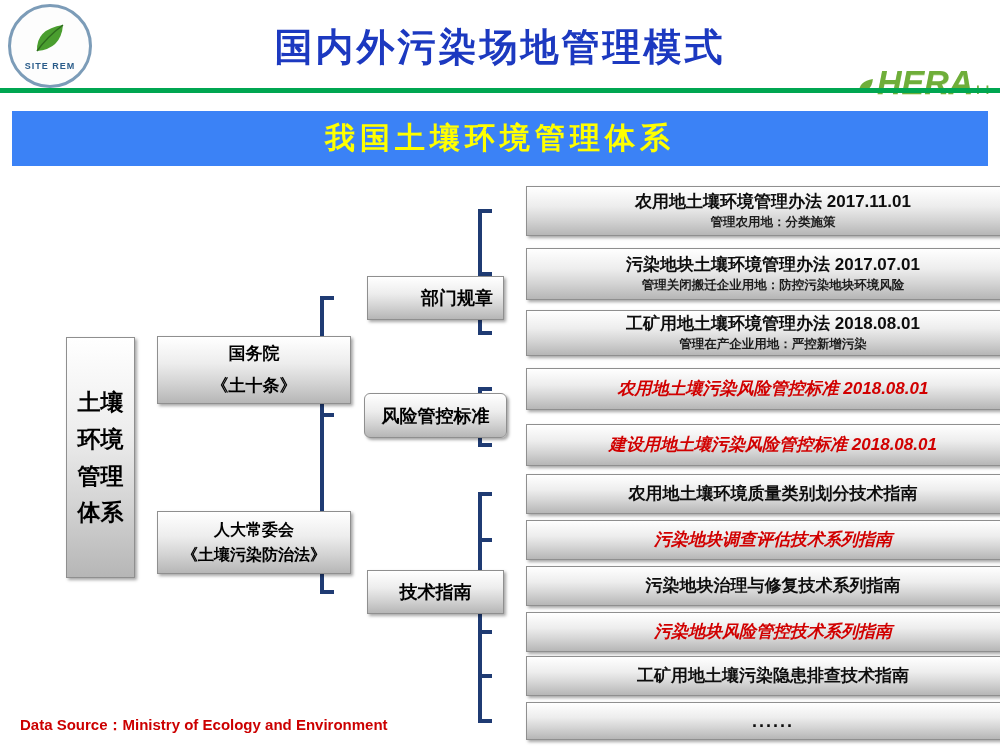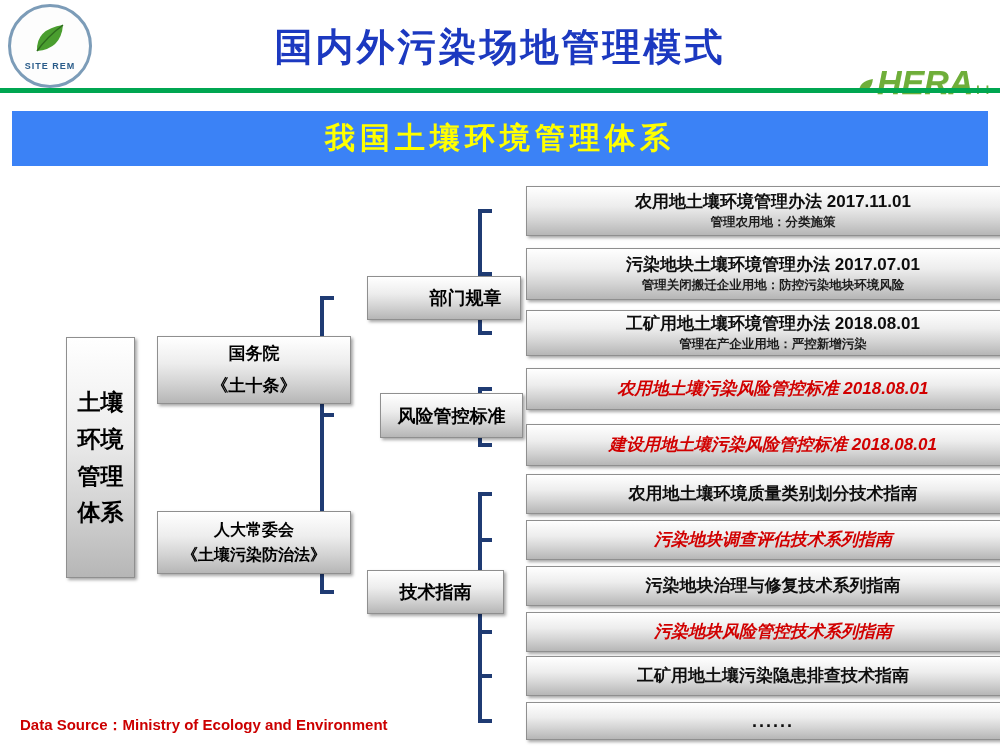--- a/index.html
+++ b/index.html
@@ -129,24 +129,24 @@
 
   <div class="box l2-box" style="top:336px; height:68px;gap:6px;">
     <div class="l2-line">国务院</div>
     <div class="l2-line">《土十条》</div>
   </div>
   <div class="box l2-box" style="top:511px; height:63px;">
     <div class="l2-line" style="font-size:16px;">人大常委会</div>
     <div class="l2-line" style="font-size:16px;">《土壤污染防治法》</div>
   </div>
 
-  <div class="box l3-box" style="left:331px; top:276px; width:154px; height:44px;padding-left:43px;">
+  <div class="box l3-box" style="left:331px; top:276px; width:137px; height:44px;padding-left:43px;">
     <div class="l3-label">部门规章</div>
   </div>
-  <div class="box l3-box" style="left:344px; top:393px; width:143px; height:45px;">
+  <div class="box l3-box" style="left:328px; top:393px; width:143px; height:45px;border-radius:6px;">
     <div class="l3-label">风险管控标准</div>
   </div>
   <div class="box l3-box" style="left:331px; top:570px; width:137px; height:44px;">
     <div class="l3-label">技术指南</div>
   </div>
 
   <div class="box leaf" style="top:186px; height:50px;">
     <div class="leaf-title">农用地土壤环境管理办法 2017.11.01</div>
     <div class="leaf-sub">管理农用地：分类施策</div>
   </div>

